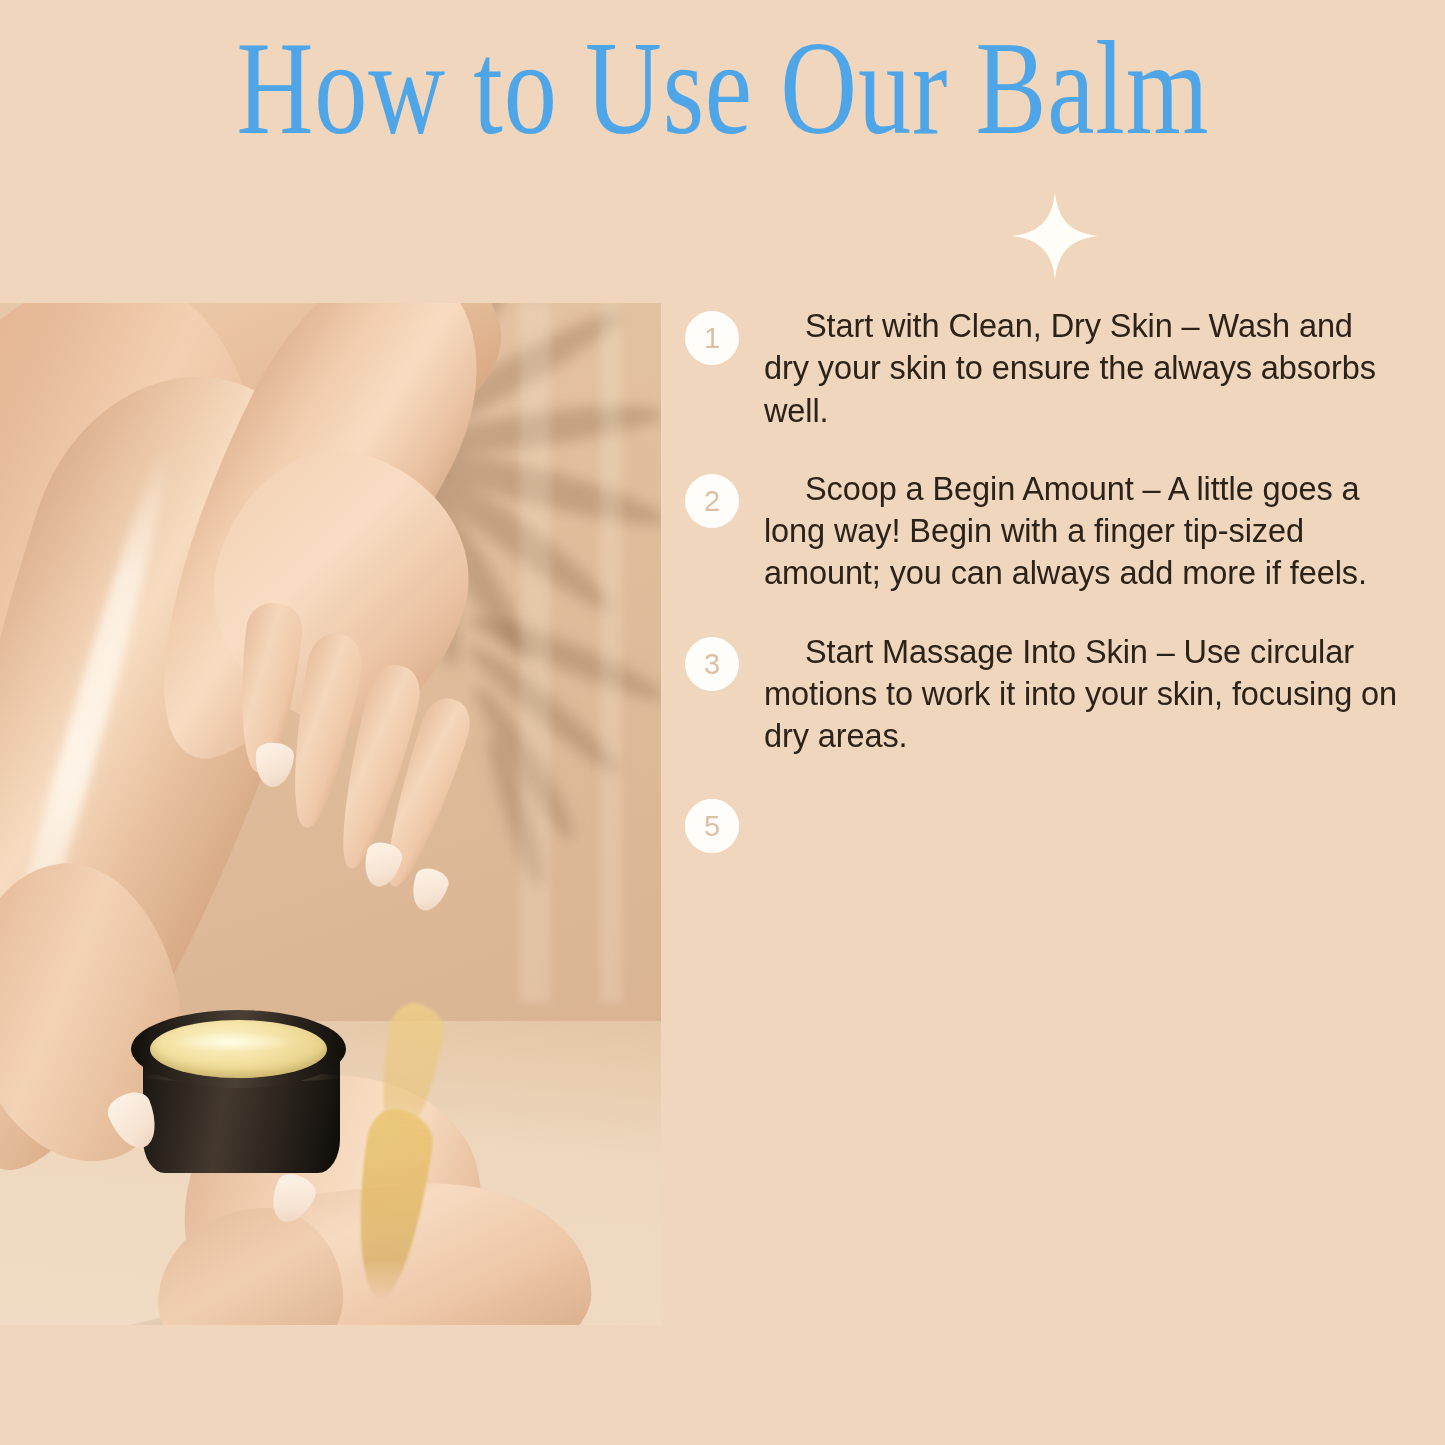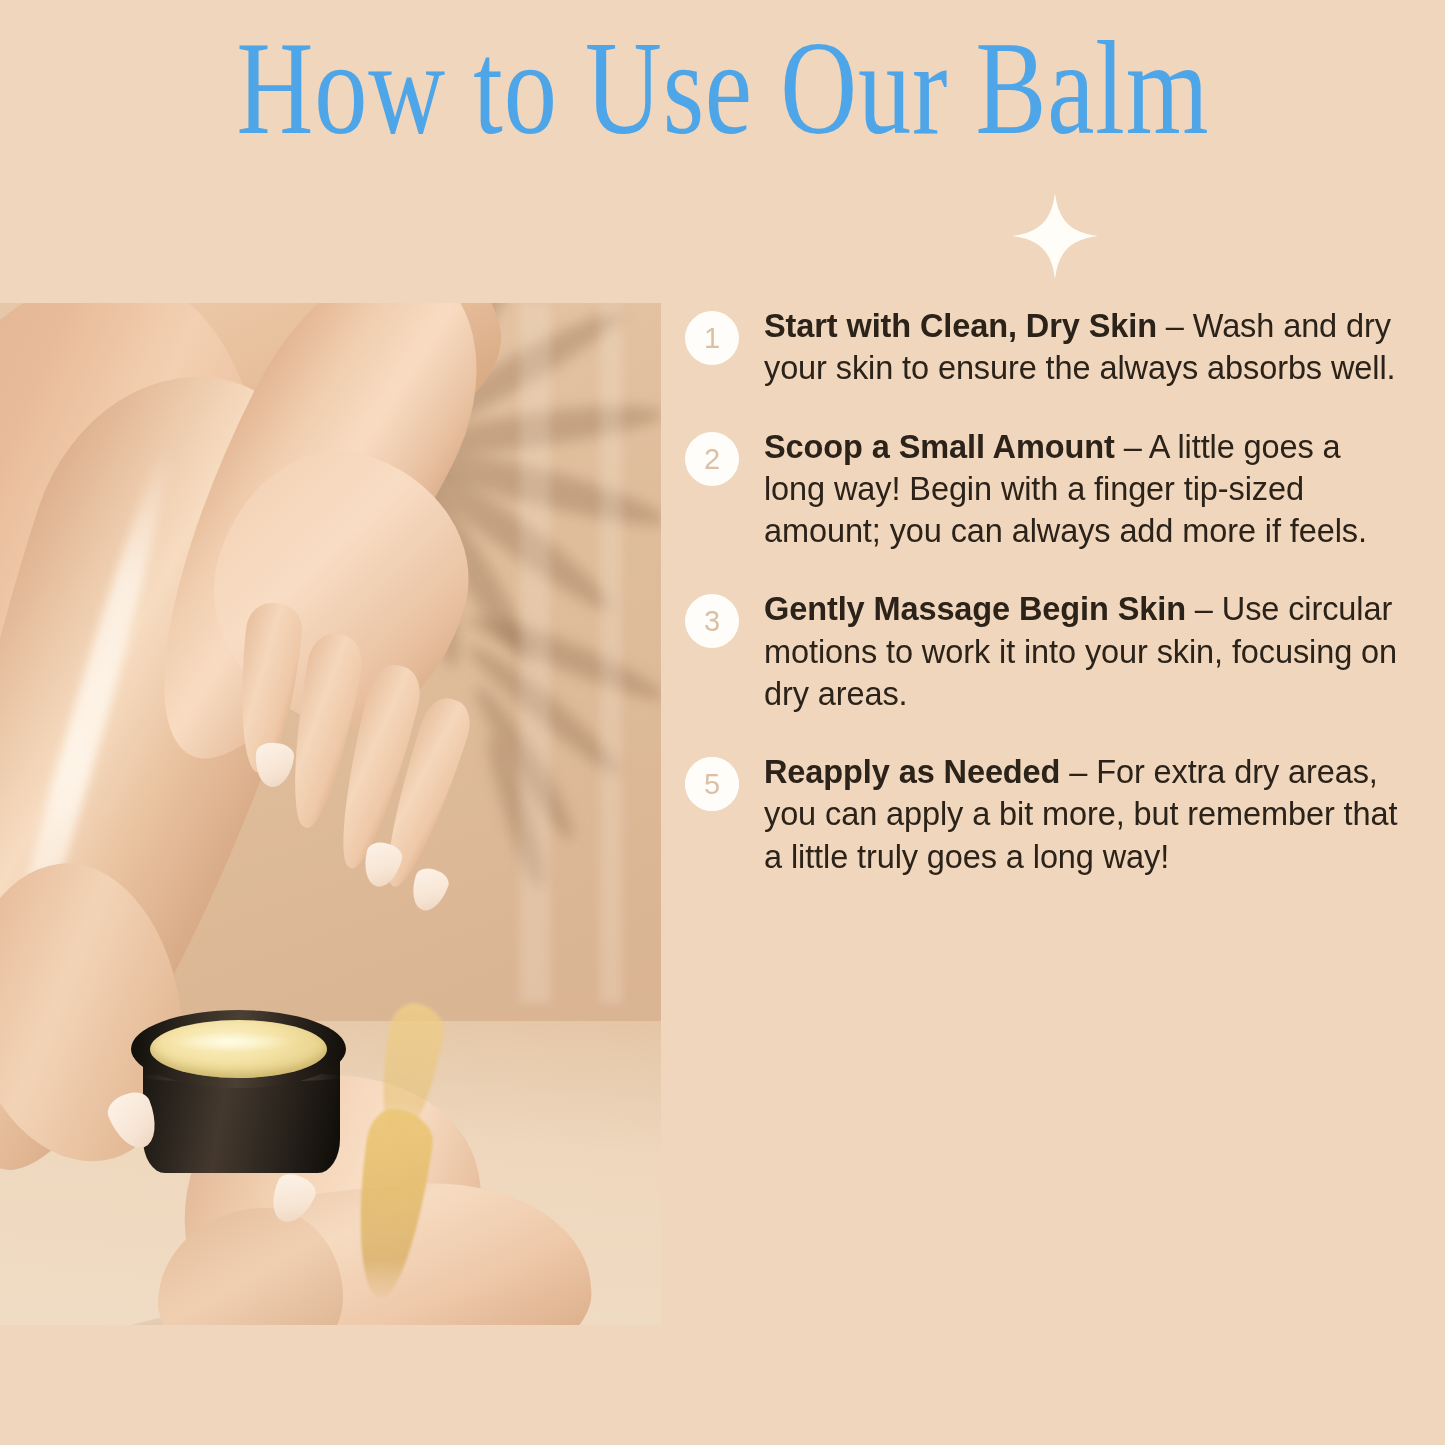--- a/index.html
+++ b/index.html
@@ -277,22 +277,23 @@
     text-align: center;
     font-family: "Liberation Sans", sans-serif;
   }
   .step-text {
     font-size: 32.5px;
     line-height: 1.30;
     color: #2b2219;
     letter-spacing: -0.1px;
   }
   .step-text b {
-    font-weight: bold;
+    font-weight: normal;
     color: #2b2219;
+    margin-left: 41px;
   }
 </style>
 </head>
 <body>
 
 <div id="page">
 
   <div id="title-bar">
     <div id="page-title">How to Use Our Balm</div>
   </div>
@@ -359,31 +360,30 @@
 
   <div id="steps">
 
     <div class="step">
       <div class="badge">1</div>
       <div class="step-text"><b>Start with Clean, Dry Skin</b><span> – </span><span>Wash and dry your skin to ensure the always absorbs well.</span></div>
     </div>
 
     <div class="step">
       <div class="badge">2</div>
-      <div class="step-text"><b>Scoop a Small Amount</b><span> – </span><span>A little goes a long way! Begin with a finger tip-sized amount; you can always add more if feels.</span></div>
+      <div class="step-text"><b>Scoop a Begin Amount</b><span> – </span><span>A little goes a long way! Begin with a finger tip-sized amount; you can always add more if feels.</span></div>
     </div>
 
     <div class="step">
       <div class="badge">3</div>
-      <div class="step-text"><b>Gently Massage Begin Skin</b><span> – </span><span>Use circular motions to work it into your skin, focusing on dry areas.</span></div>
+      <div class="step-text"><b>Start Massage Into Skin</b><span> – </span><span>Use circular motions to work it into your skin, focusing on dry areas.</span></div>
     </div>
 
     <div class="step">
       <div class="badge">4</div>
     </div>
 
     <div class="step">
       <div class="badge">5</div>
-      <div class="step-text"><b>Reapply as Needed</b><span> – </span><span>For extra dry areas, you can apply a bit more, but remember that a little truly goes a long way!</span></div>
     </div>
 
   </div>
 </div>
 
 </body></html>

